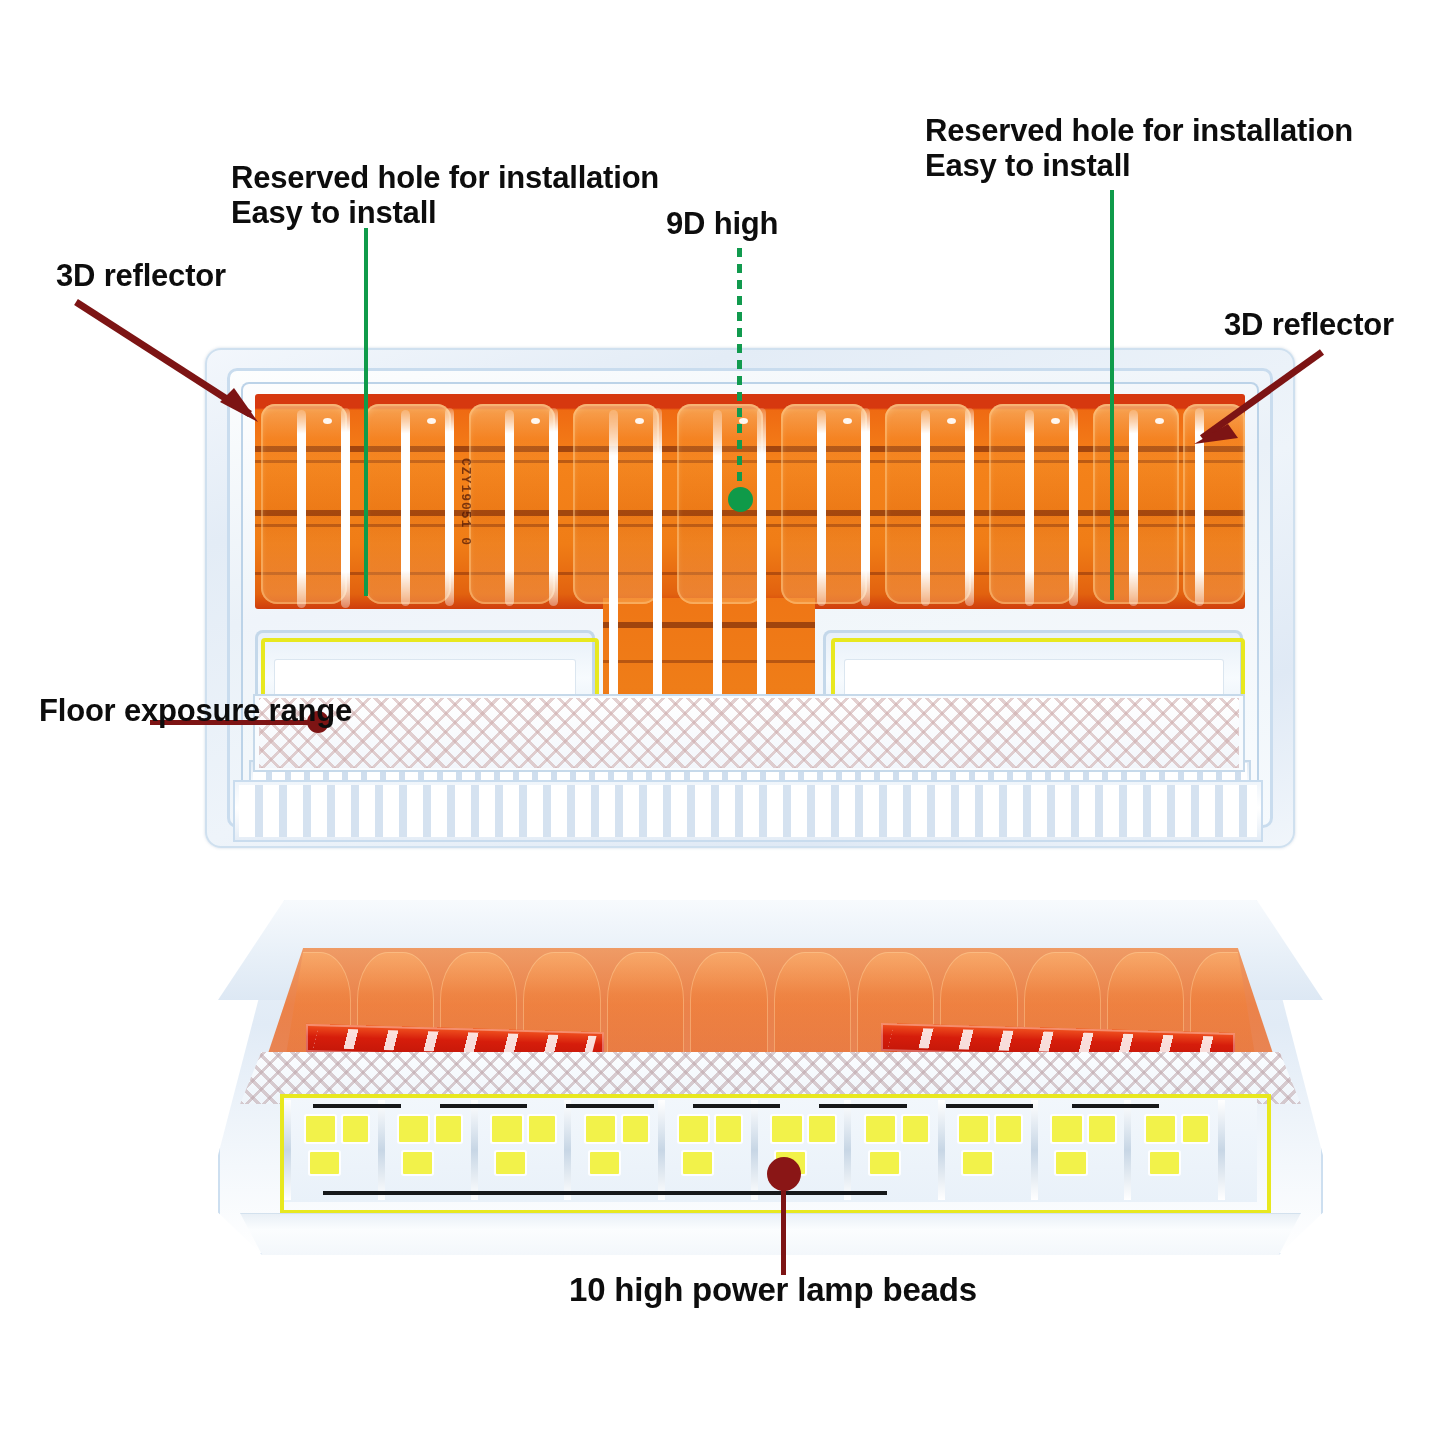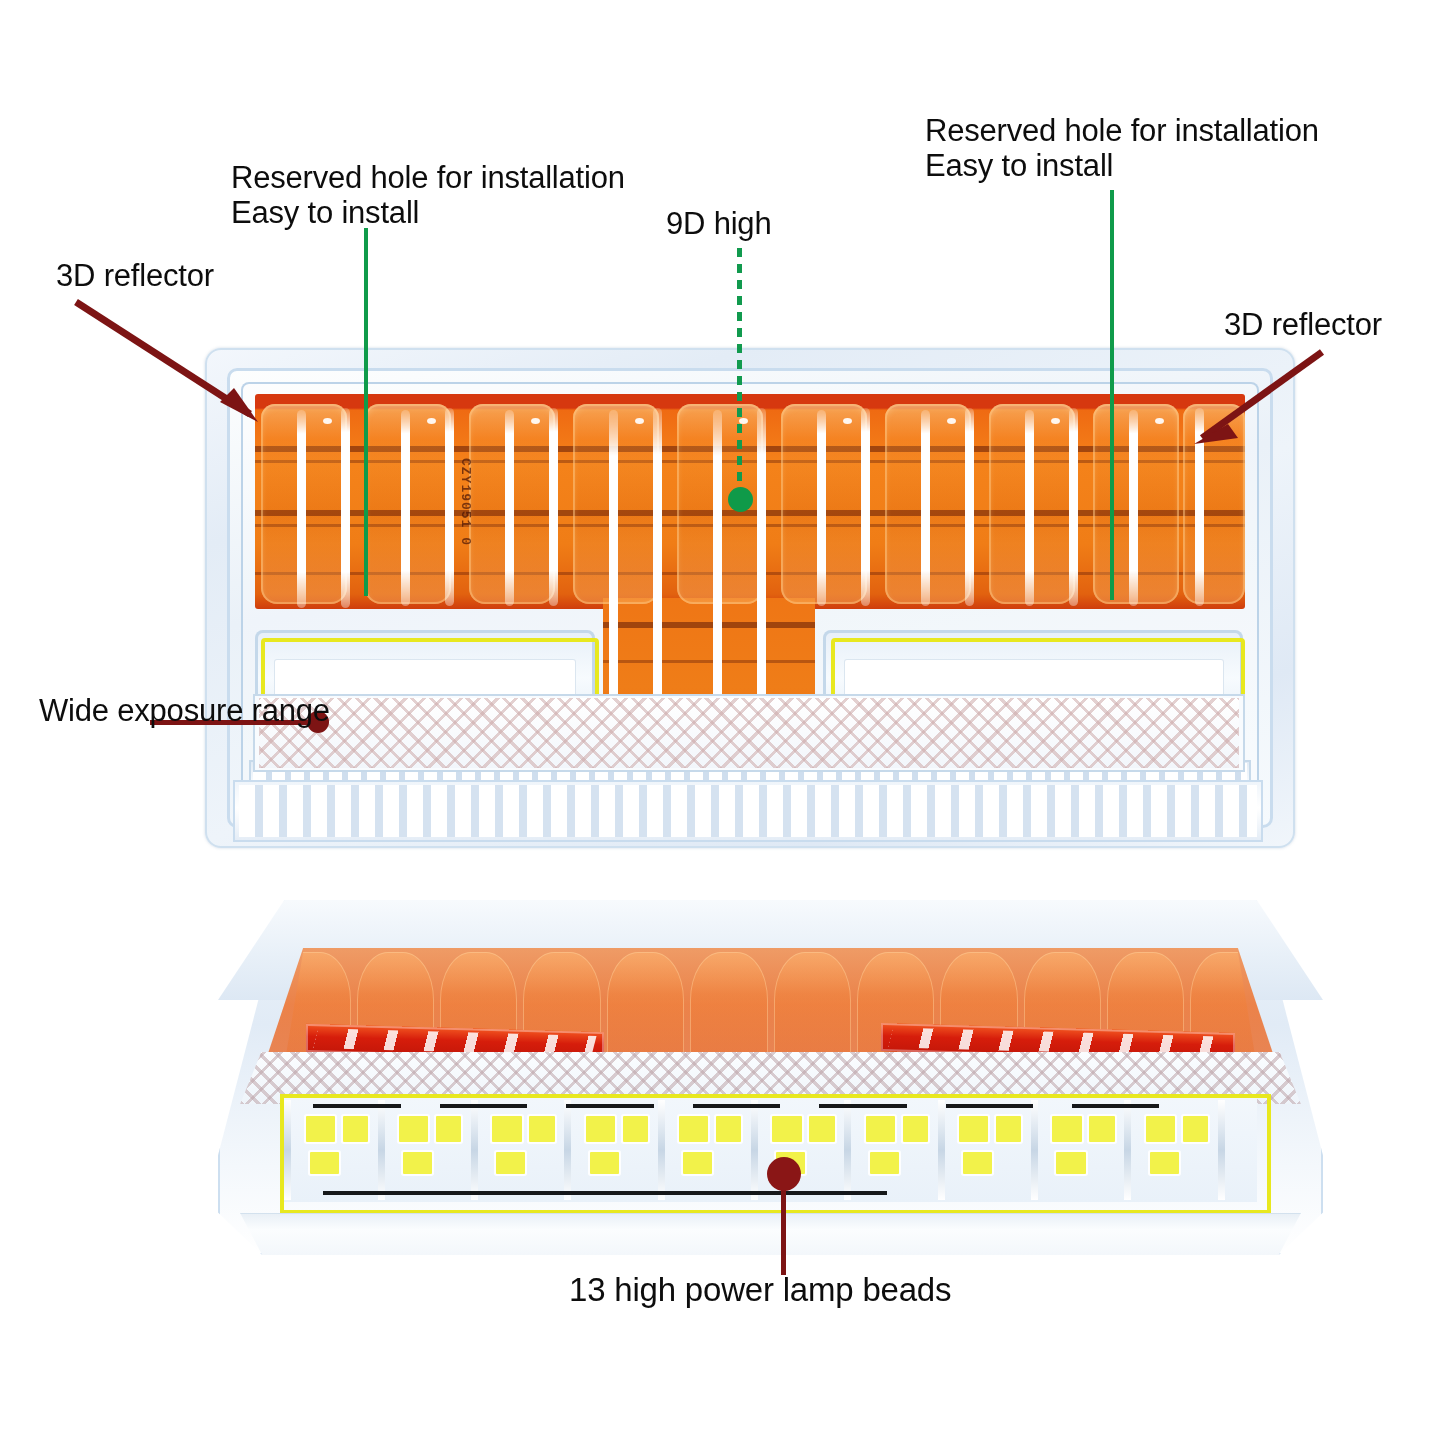--- a/index.html
+++ b/index.html
@@ -9,21 +9,21 @@
     font-family:"Liberation Sans", sans-serif;
     overflow:hidden;
     position:relative;
   }
   #stage{position:absolute;left:0;top:0;width:1445px;height:1445px;}
 
   
   .anno{
     position:absolute;
     color:#0d0d0d;
-    font-weight:normal;
+    font-weight:bold;
     font-size:31px;
     line-height:35px;
     white-space:nowrap;
     letter-spacing:-0.2px;
   }
 
   
   .vline-green{
     position:absolute;
     width:4px;
@@ -550,20 +550,20 @@
   <div class="anno" style="left:925px; top:113px;">
     <div>Reserved hole for installation</div>
     <div>Easy to install</div>
   </div>
 
   <div class="anno" style="left:1224px; top:307px;">
     <span>3D reflector</span>
   </div>
 
   <div class="anno" style="left:39px; top:693px;">
-    <div>Wide exposure range</div>
+    <div>Floor exposure range</div>
   </div>
 
   <div class="anno" style="left:569px; top:1272px; font-size:33px;">
-    <span>13 high power lamp beads</span>
+    <span>10 high power lamp beads</span>
   </div>
 
 </div>
 
 </body></html>

